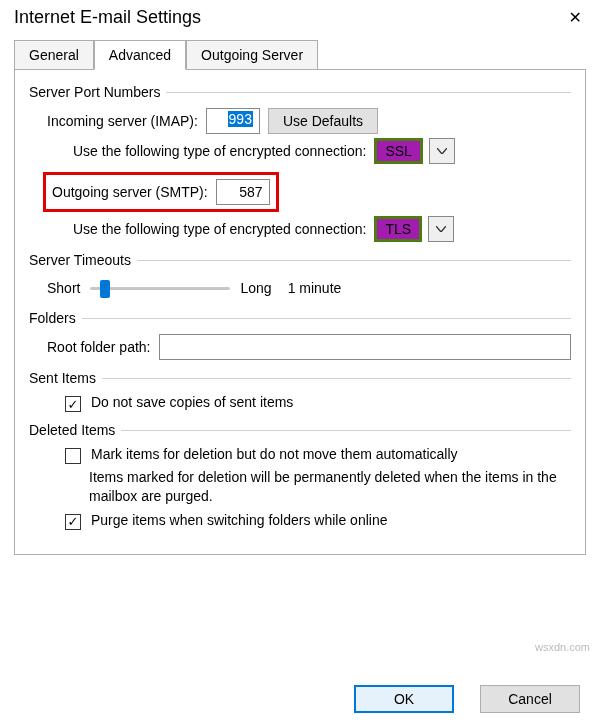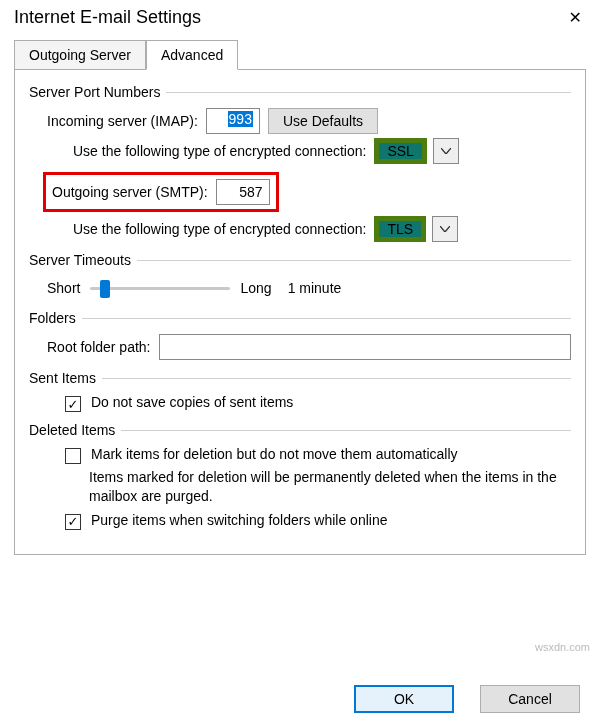--- a/index.html
+++ b/index.html
@@ -19,21 +19,21 @@
 .group-label::after { content: ""; flex: 1; height: 1px; background: #d0d0d0; }
 .row { display: flex; align-items: center; margin: 4px 0 4px 18px; gap: 8px; }
 .row.sub { margin-left: 44px; }
 .label {}
 .textbox { border: 1px solid #888; height: 26px; padding: 2px 6px; font-size: 14px; }
 .textbox.port { width: 54px; text-align: right; }
 .textbox.sel { background: #fff; }
 .textbox.sel span { background: #0078d7; color: #fff; padding: 0 1px; }
 .btn { border: 1px solid #adadad; background: #e1e1e1; padding: 4px 14px; cursor: default; }
 .select-wrap { display: flex; align-items: center; }
-.select-box { border: 5px solid #4d7c0f; height: 26px; display:flex; align-items:center; padding: 0 8px; min-width: 40px; background:#0f766e;}
+.select-box { border: 3px solid #4d7c0f; height: 26px; display:flex; align-items:center; padding: 0 8px; min-width: 40px; background:#a21caf;}
 .select-btn { border: 1px solid #888; height: 26px; width: 26px; display:flex; align-items:center; justify-content:center; background:#efefef; margin-left:6px; cursor:default;}
 .red-box { border: 3px solid #e20000; padding: 4px 6px; display: flex; align-items: center; gap: 8px; }
 .slider-row { display:flex; align-items:center; gap: 10px; margin-left: 18px;}
 .slider { position: relative; width: 140px; height: 24px; }
 .slider-track { position:absolute; top: 11px; left:0; right:0; height:3px; background:#c8c8c8; border-radius:2px;}
 .slider-thumb { position:absolute; top:4px; left:10px; width:10px; height:18px; background:#0078d7; border-radius:2px;}
 .checkbox-row { display:flex; align-items:flex-start; gap:10px; margin: 4px 0 4px 36px;}
 .checkbox { width:16px; height:16px; border:1px solid #333; display:flex; align-items:center; justify-content:center; flex-shrink:0; margin-top:2px; cursor:default;}
 .checkbox.checked::after { content:"✓"; font-size:13px; line-height:1; }
 .note { margin: 2px 0 6px 60px; line-height:1.35; }
@@ -48,22 +48,23 @@
 <body>
 
 <div class="window">
 
   <div class="titlebar">
     <span class="title">Internet E-mail Settings</span>
     <span class="close">✕</span>
   </div>
 
   <div class="tabs">
+    <div class="tab inactive">General</div>
+    <div class="tab active">Advanced</div>
     <div class="tab inactive">Outgoing Server</div>
-    <div class="tab active">Advanced</div>
   </div>
 
   <div class="panel">
 
     <div class="group">
       <div class="group-label">
           <span>Server Port Numbers</span>
         </div>
 
       <div class="row">

